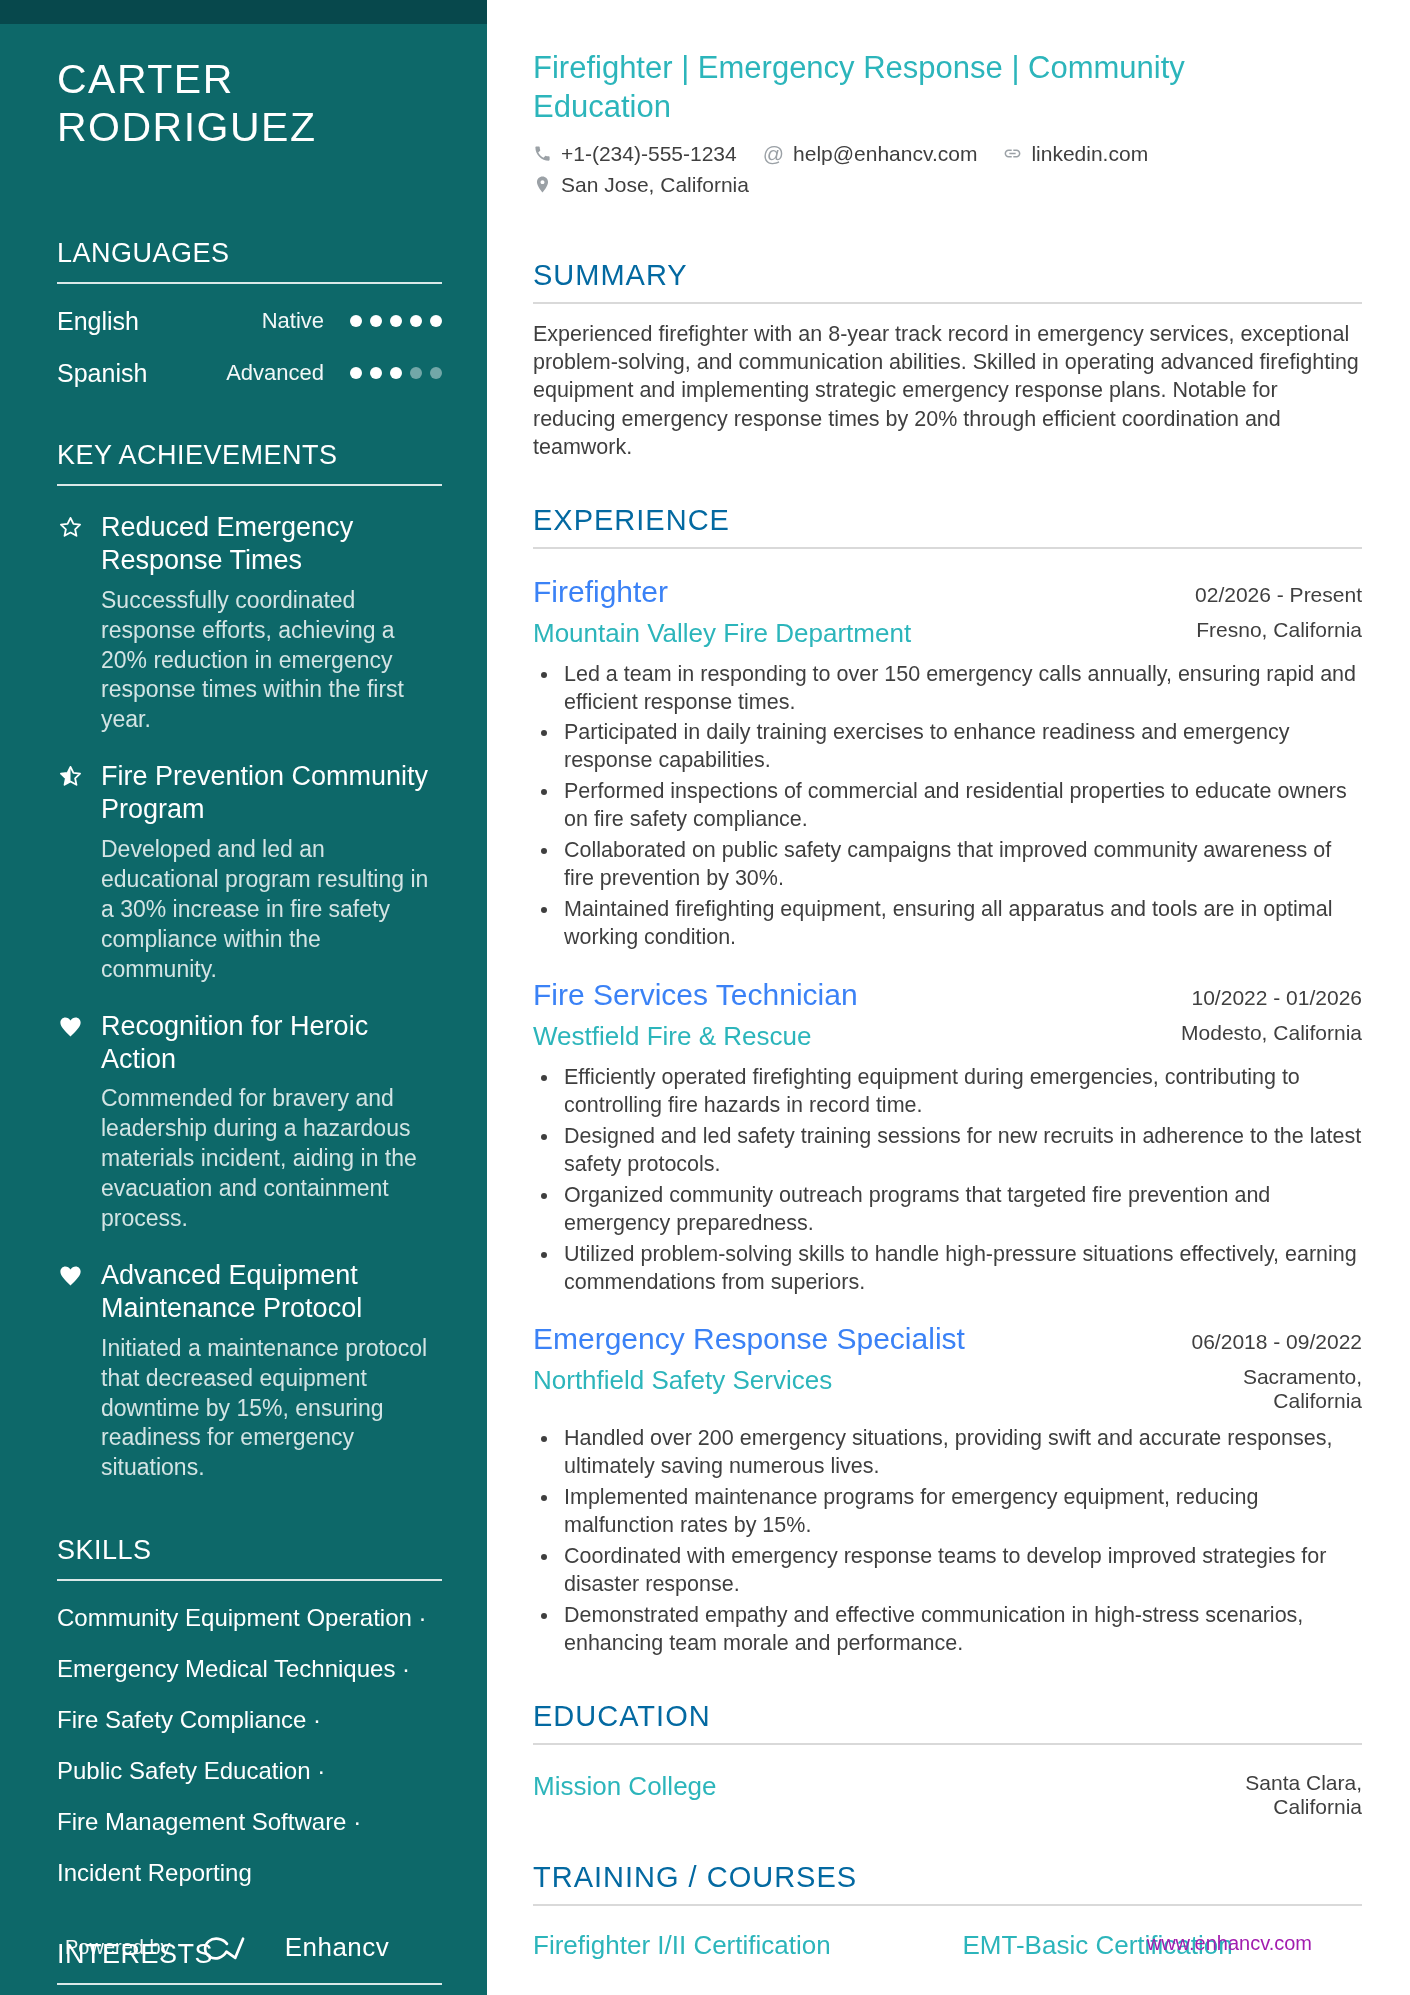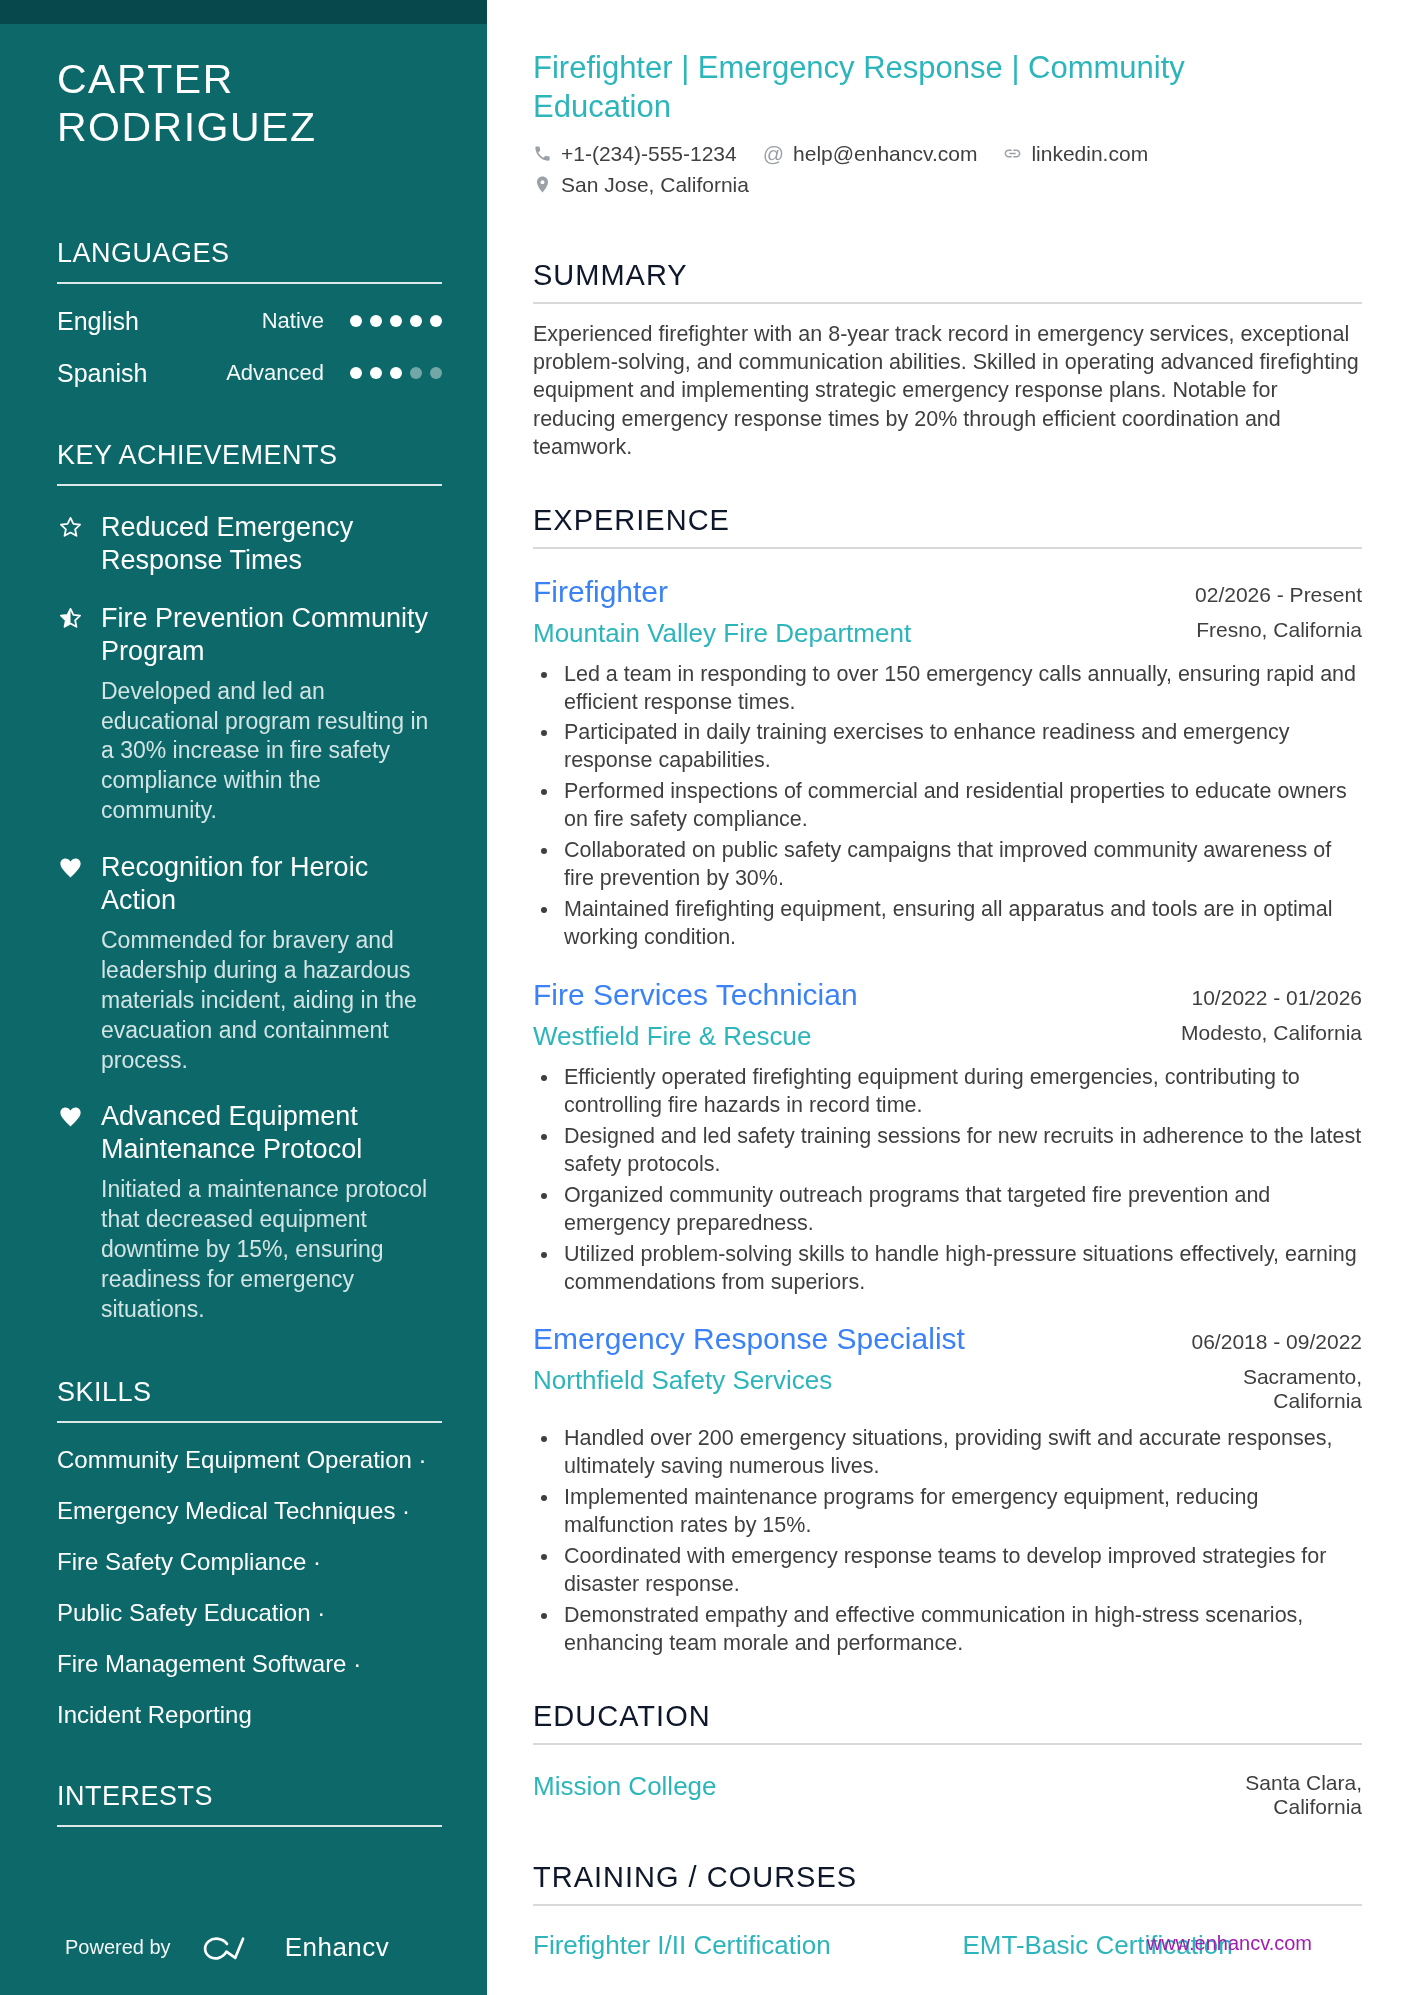--- a/index.html
+++ b/index.html
@@ -41,21 +41,21 @@
   .main{flex:1;box-sizing:border-box;position:relative;padding:0 48px 0 46px;color:#3F3F3F;}
   .headline{margin-top:48px;max-width:780px;font-size:31px;line-height:1.27;color:var(--accent,#2CB5BB);}
   .contact{margin-top:15px;}
   .contact-row{display:flex;align-items:center;margin-top:7px;}
   .contact-item{display:flex;align-items:center;margin-right:26px;font-size:21px;color:#3F3F3F;text-align:center;}
   .contact-item .cicon{margin-right:9px;display:flex;align-items:center;}
   .contact-item svg{width:19px;height:19px;}
   .at-glyph{font-size:21px;color:#9BA1A6;margin-right:9px;line-height:1;}
   .section{margin-top:42px;}
   .section.summary{margin-top:62px;}
-  .main-heading{font-size:29px;letter-spacing:1px;color:#0f172a;font-weight:400;}
+  .main-heading{font-size:29px;letter-spacing:1px;color:#0369a1;font-weight:400;}
   .main-rule{border:none;border-top:2px solid #D9D9D9;margin:10px 0 0 0;}
   .summary-text{margin-top:16px;font-size:21.5px;line-height:1.32;}
   .job{margin-top:26px;}
   .row-split{display:flex;justify-content:space-between;align-items:baseline;}
   .job-title{font-size:30px;color:#3b82f6;}
   .job-date{font-size:21px;white-space:nowrap;}
   .job-sub{display:flex;justify-content:space-between;margin-top:9px;}
   .job-company{font-size:26px;color:var(--accent,#2CB5BB);}
   .job-loc{font-size:21px;text-align:right;white-space:pre-line;min-width:200px;}
   ul.bullets{margin:12px 0 0 0;padding-left:27px;}
@@ -105,20 +105,21 @@
   <section class="side-section">
     <div class="side-heading">KEY ACHIEVEMENTS</div>
     <hr class="side-rule">
     <div id="achievements-list">
         <div class="ach-item">
           <span class="ach-icon"><svg viewBox="0 0 24 24">
               <path d="M12 3.4l2.6 5.4 5.9.7-4.4 4.1 1.2 5.8-5.3-2.9-5.3 2.9 1.2-5.8-4.4-4.1 5.9-.7z" fill="none" stroke="#fff" stroke-width="1.6" stroke-linejoin="round"></path>
             </svg></span>
           <div class="ach-body">
             <div class="ach-title">Reduced Emergency Response Times</div>
+            <div class="ach-desc">Successfully coordinated response efforts, achieving a 20% reduction in emergency response times within the first year.</div>
           </div>
         </div>
         <div class="ach-item">
           <span class="ach-icon"><svg viewBox="0 0 24 24">
               <defs>
                 <clipPath id="halfL">
                   <rect x="0" y="0" width="12" height="24"></rect>
                 </clipPath>
               </defs>
               <path d="M12 3.4l2.6 5.4 5.9.7-4.4 4.1 1.2 5.8-5.3-2.9-5.3 2.9 1.2-5.8-4.4-4.1 5.9-.7z" fill="#fff" clip-path="url(#halfL)"></path>

